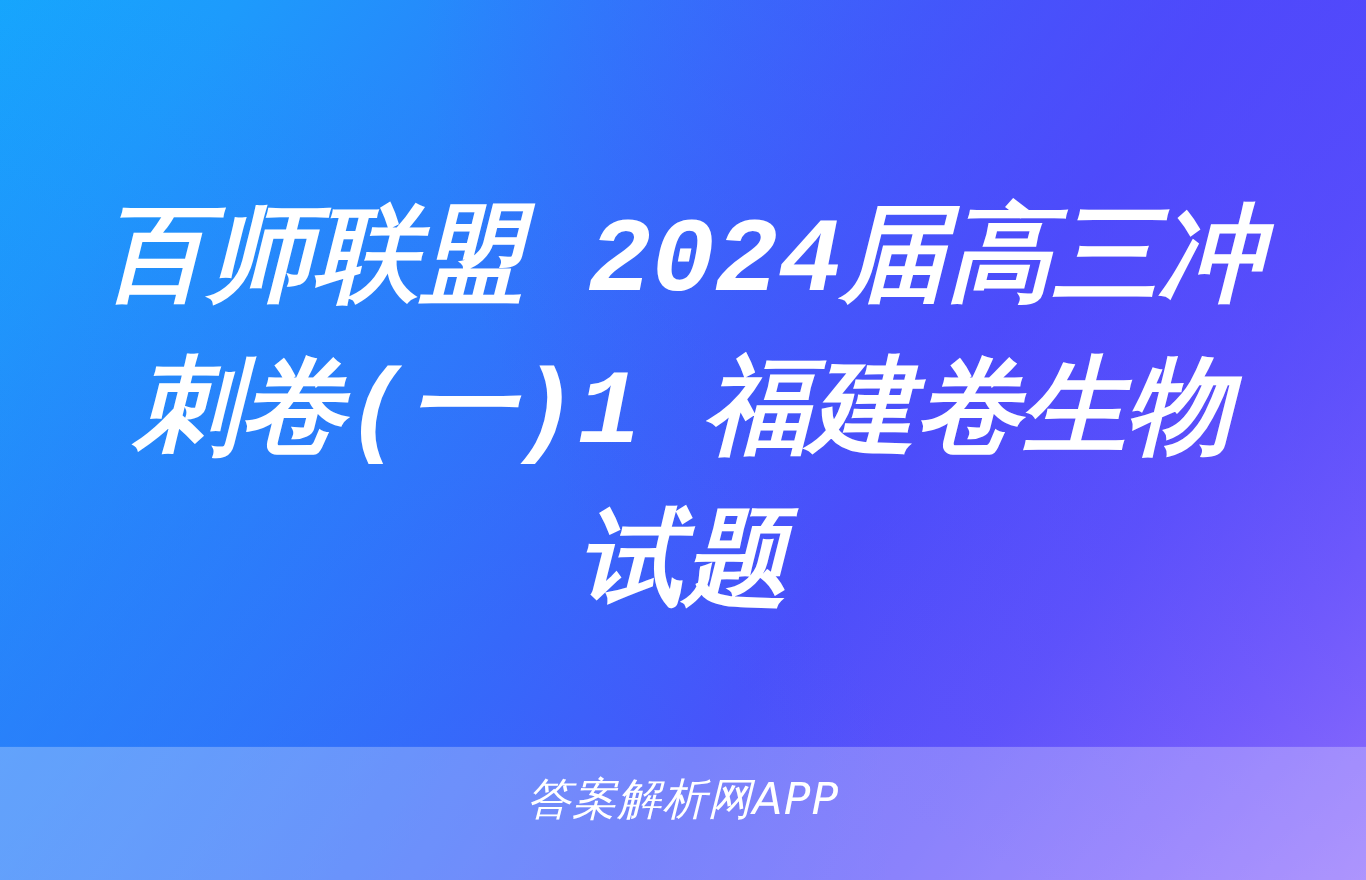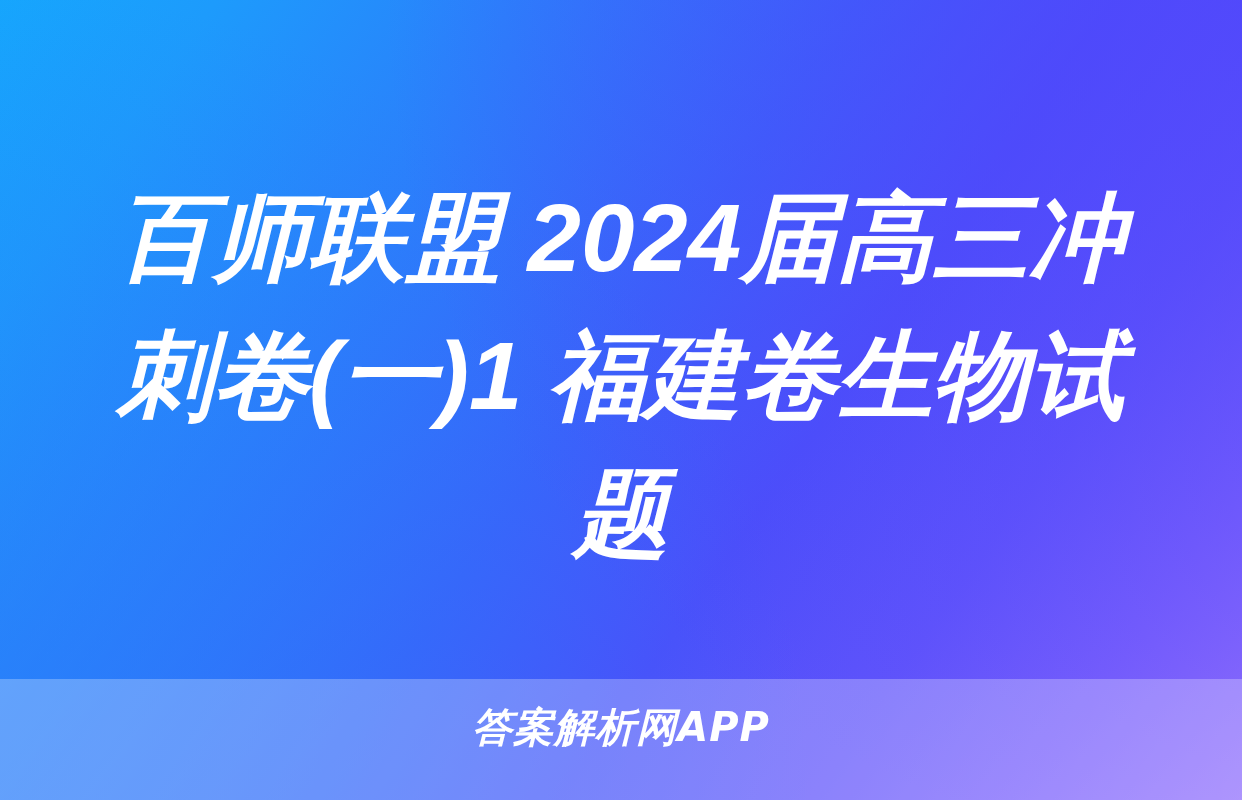--- a/index.html
+++ b/index.html
@@ -59,21 +59,21 @@
     top: 170px;
     display: flex;
     justify-content: center;
   }
 
   #poster-title {
     width: 1090px;
     margin: 0;
     text-align: center;
     color: #ffffff;
-    font-family: Liberation Sans, sans-serif;
+    font-family: Liberation Mono, monospace;
     font-weight: 700;
     font-style: italic;
     font-size: 96px;
     line-height: 1.44;
     letter-spacing: 0px;
     word-break: break-all;
     white-space: normal;
     text-rendering: geometricPrecision;
   }
 
@@ -82,21 +82,21 @@
     left: 0;
     right: 0;
     top: 706px;
     display: flex;
     justify-content: center;
   }
 
   #watermark-text {
     color: #ffffff;
     font-family: "DejaVu Sans", "Liberation Sans", sans-serif;
-    font-weight: 700;
+    font-weight: 400;
     font-style: italic;
     font-size: 40px;
     line-height: 1.05;
     letter-spacing: 1px;
     white-space: nowrap;
   }
 </style>
 </head>
 <body>
 

